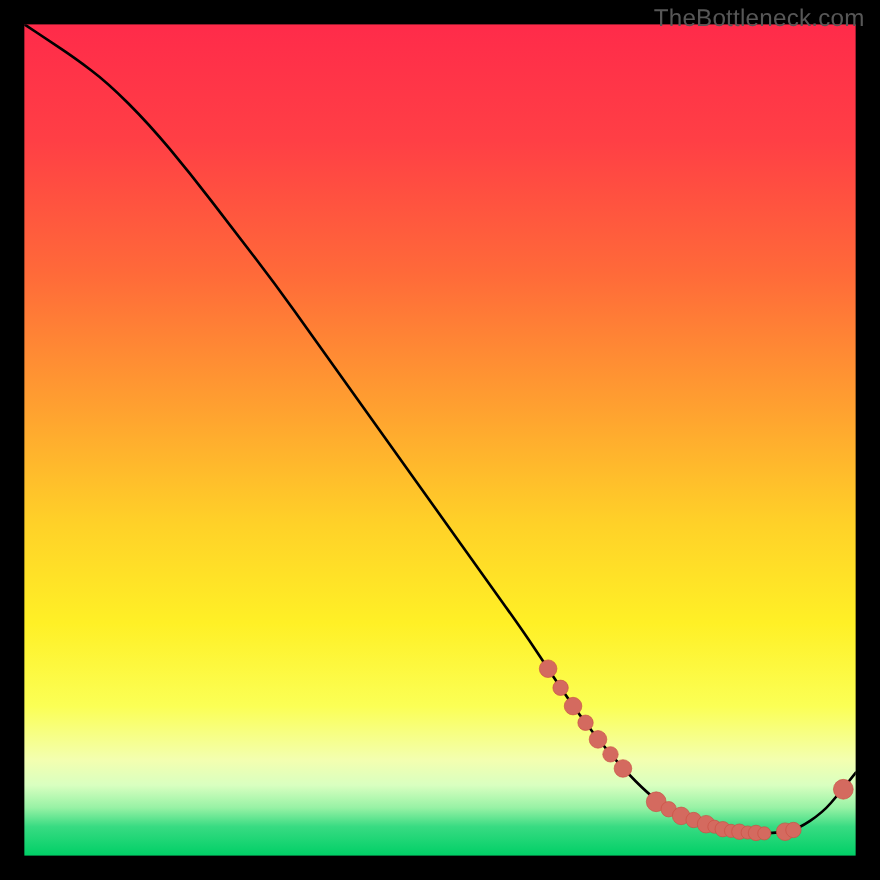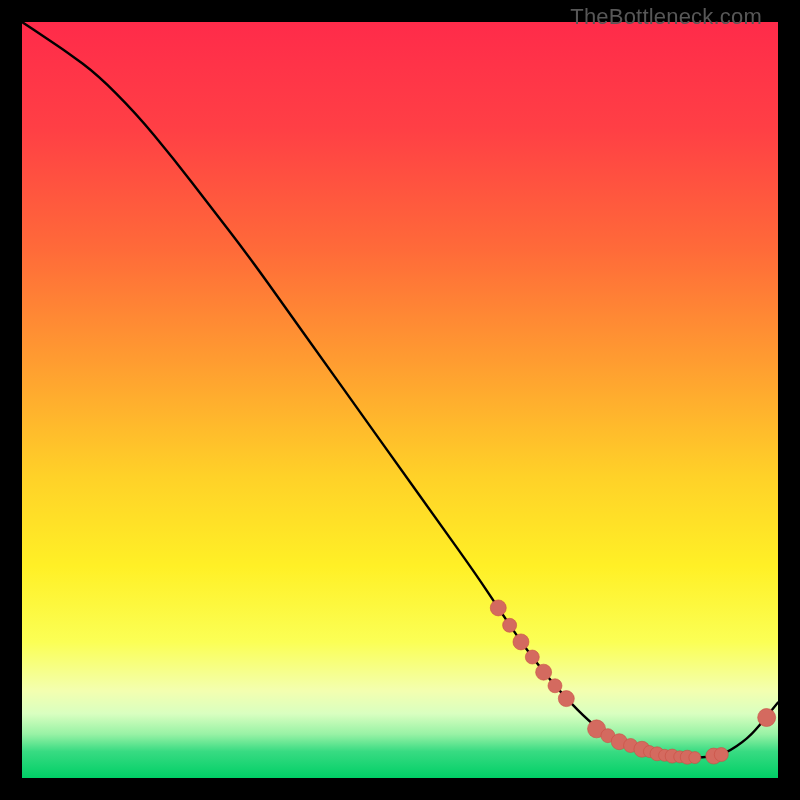--- a/index.html
+++ b/index.html
@@ -8,20 +8,21 @@
     width: 800px;
     height: 800px;
     background: #000;
     overflow: hidden;
   }
   .frame {
     position: relative;
     width: 772px;
     height: 800px;
     background: #000;
+    padding-left: 24px;
   }
   .watermark {
     position: absolute;
     top: 4px;
     right: 10px;
     font-family: Arial, Helvetica, sans-serif;
     font-size: 22px;
     font-weight: 500;
     color: #575757;
     letter-spacing: 0.2px;

